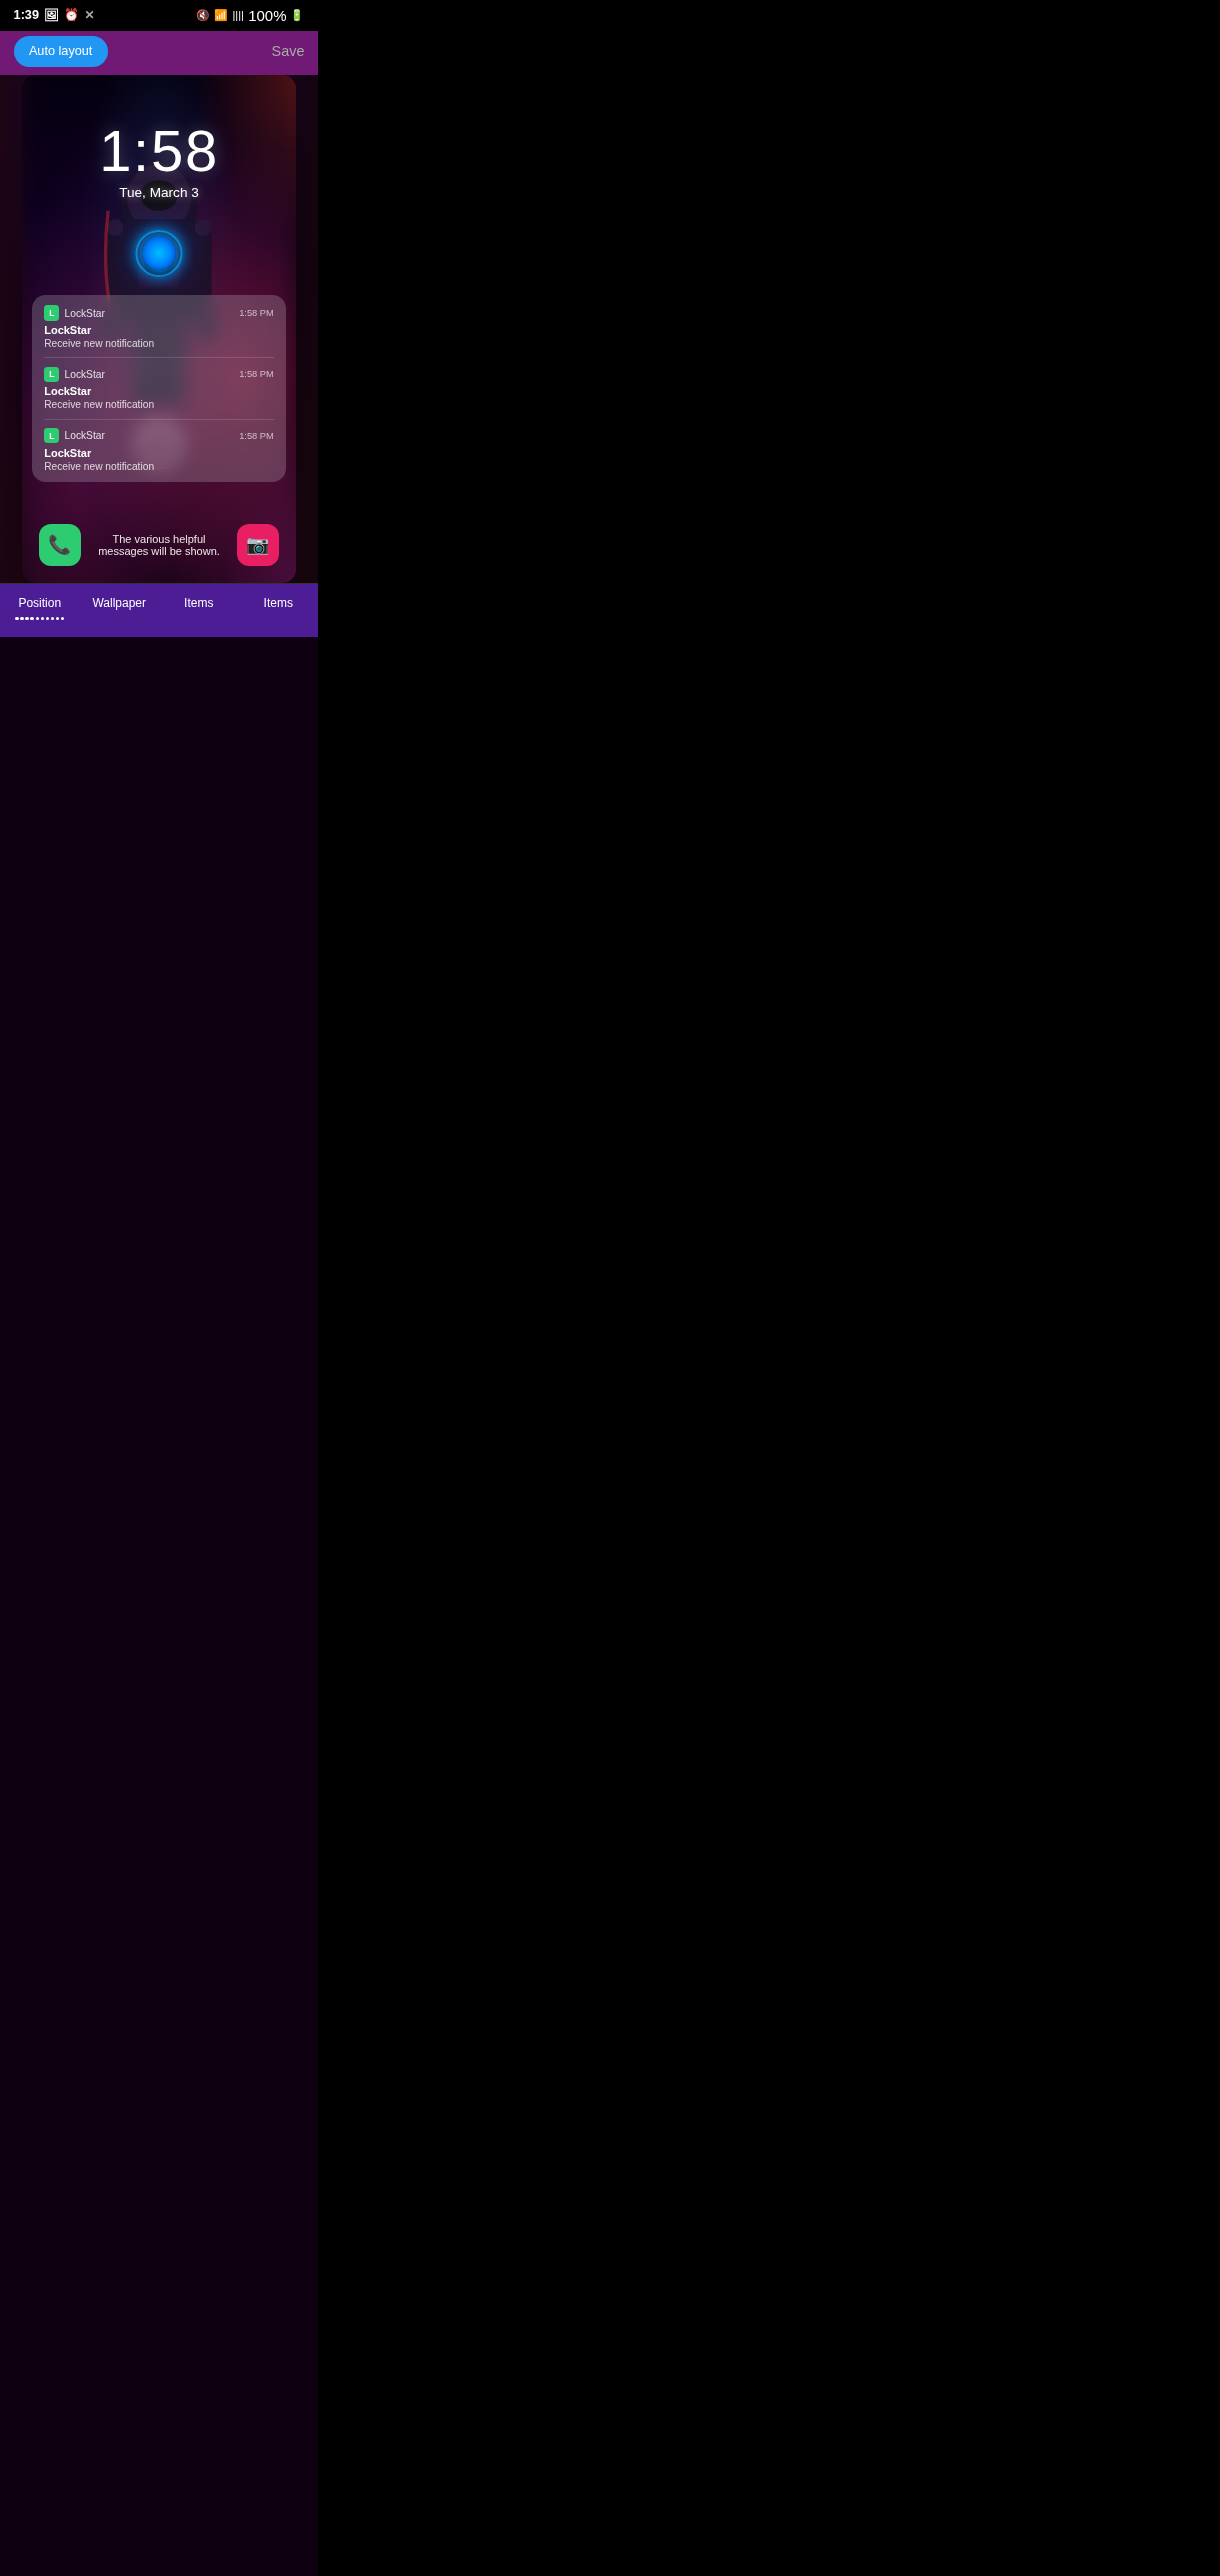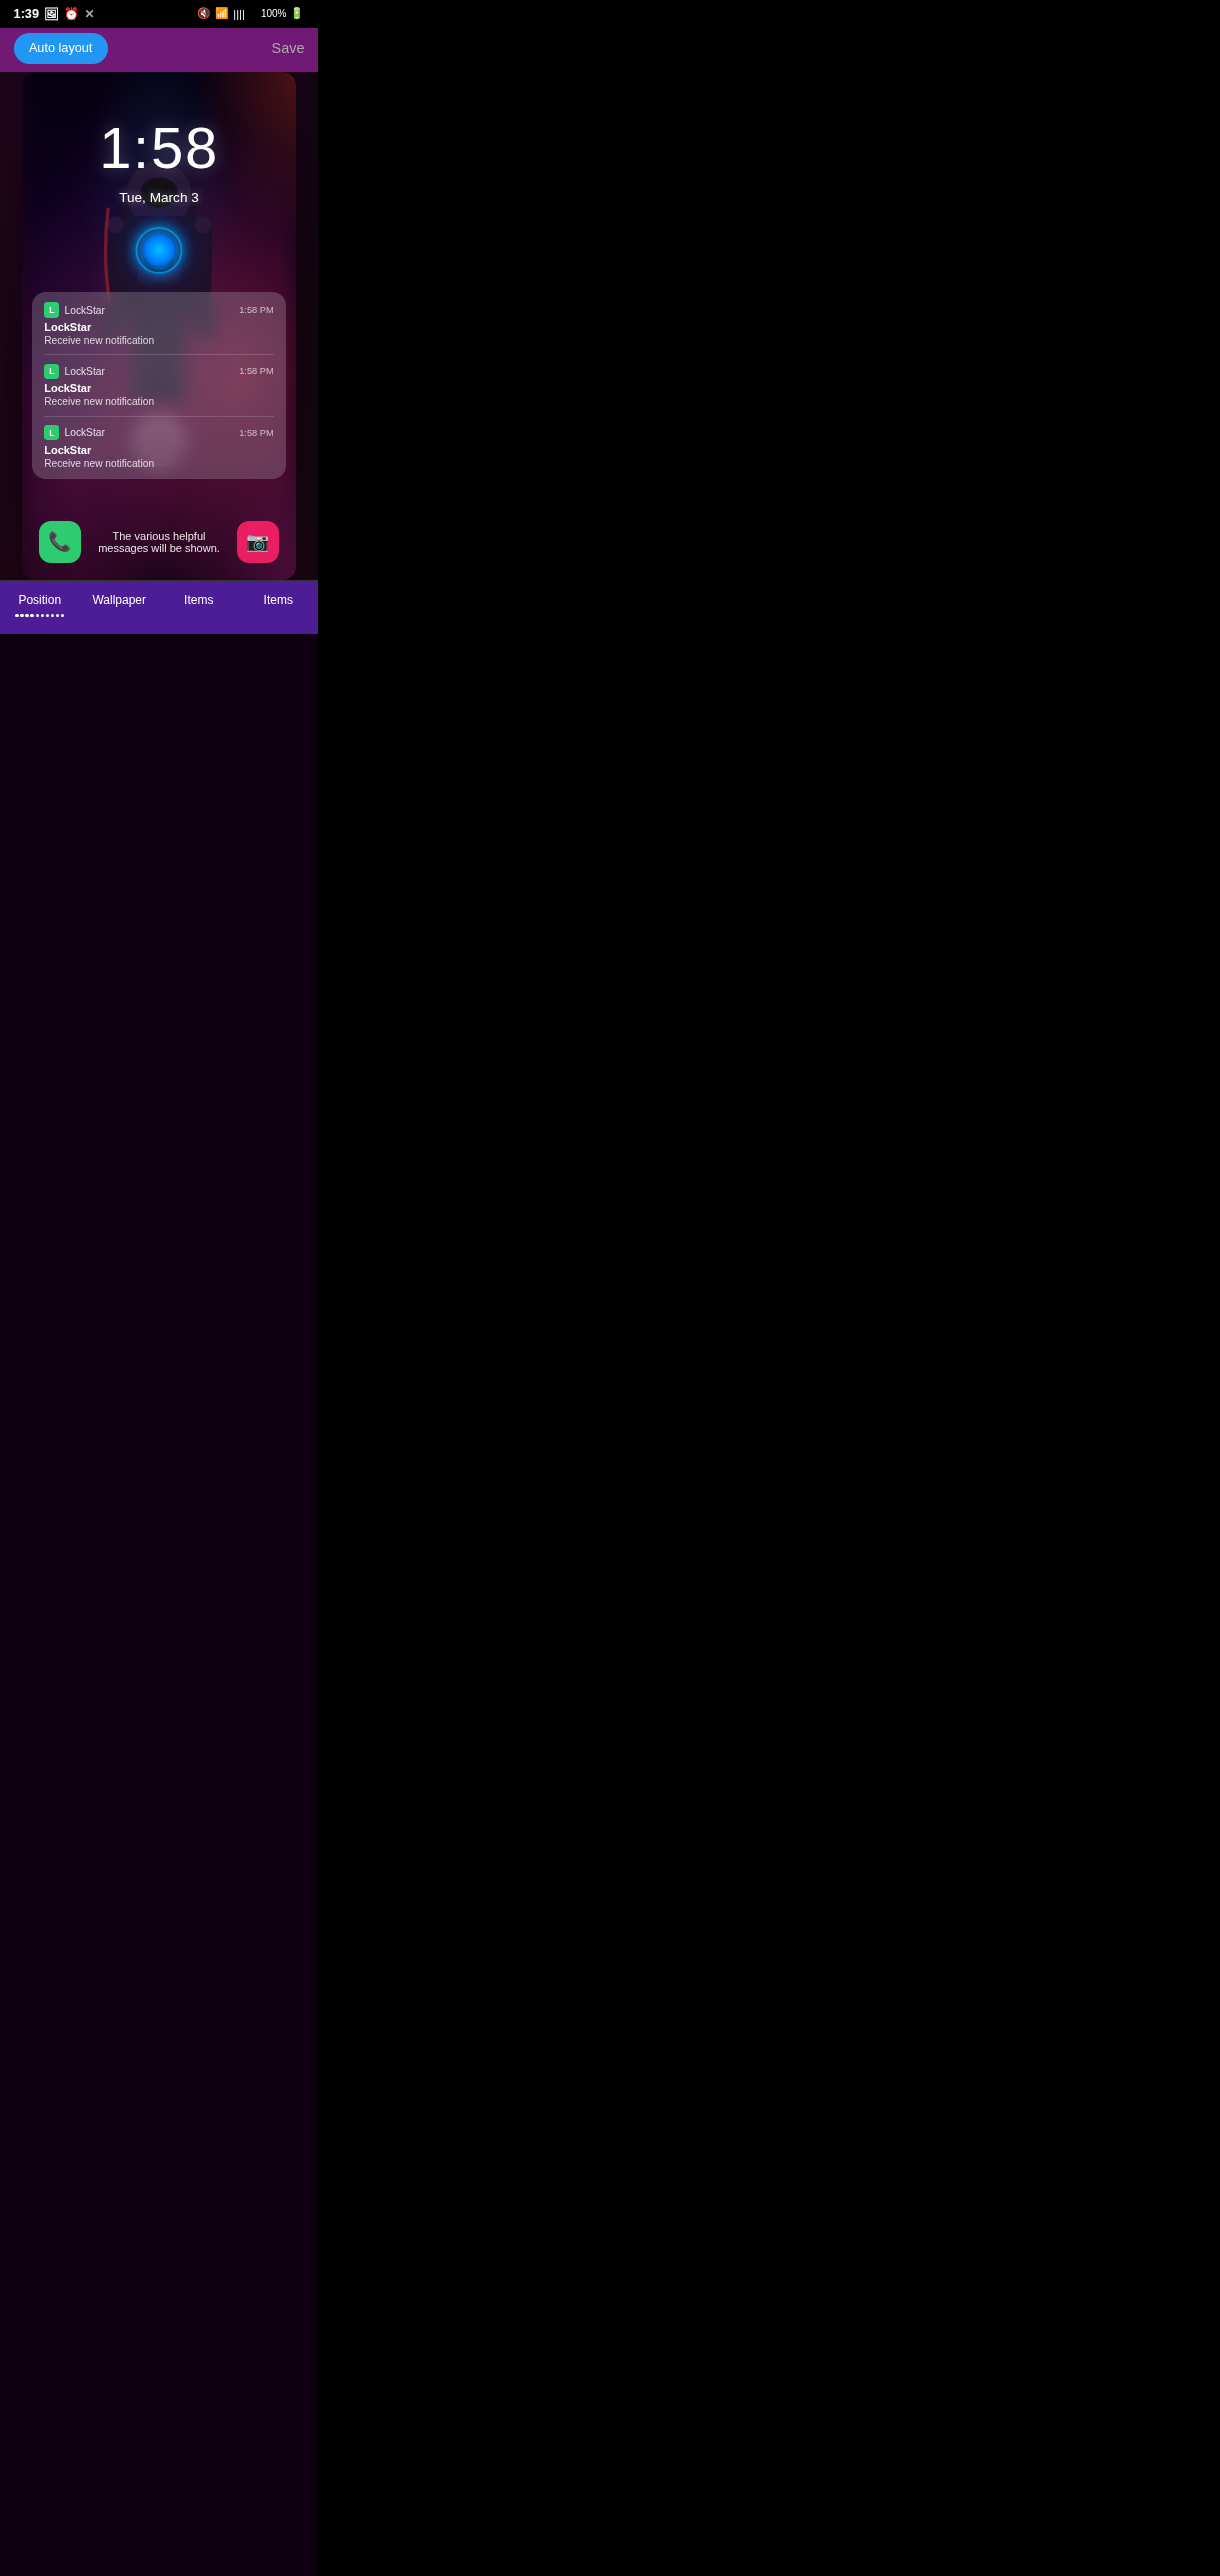--- a/index.html
+++ b/index.html
@@ -107,21 +107,21 @@
       font-size: 58px;
       font-weight: 300;
       letter-spacing: 1.7px;
       text-shadow: 0 0 17px rgba(255,255,255,0.3);
     }
 
     .lock-date {
       color: #fff;
       font-size: 13.6px;
       font-weight: 400;
-      margin-top: 9px;
+      margin-top: 1px;
       text-shadow: 0 0 8.5px rgba(255,255,255,0.5);
     }
 
     
     .notification-container {
       position: absolute;
       top: 220px;
       left: 10.2px;
       right: 10.2px;
       z-index: 6;
@@ -398,21 +398,21 @@
     <div class="status-left">
       <span>1:39</span>
       <span style="font-size:12px;">🖼</span>
       <span style="font-size:12px; color:#aaa;">⏰</span>
       <span style="font-size:12px; color:#aaa;">✕</span>
     </div>
     <div class="status-icons">
       <span>🔇</span>
       <span>📶</span>
       <span style="font-size:11px;">||||</span>
-      <span style="font-size:10px; color:#fff;margin-left:12px;">100%</span>
+      <span style="font-size:15px; color:#fff;">100%</span>
       <span style="font-size:11px;">🔋</span>
     </div>
   </div>
 
   <div class="top-bar">
     <button class="auto-layout-btn">Auto layout</button>
     <button class="save-btn">Save</button>
   </div>
 
   <div class="preview-outer">

